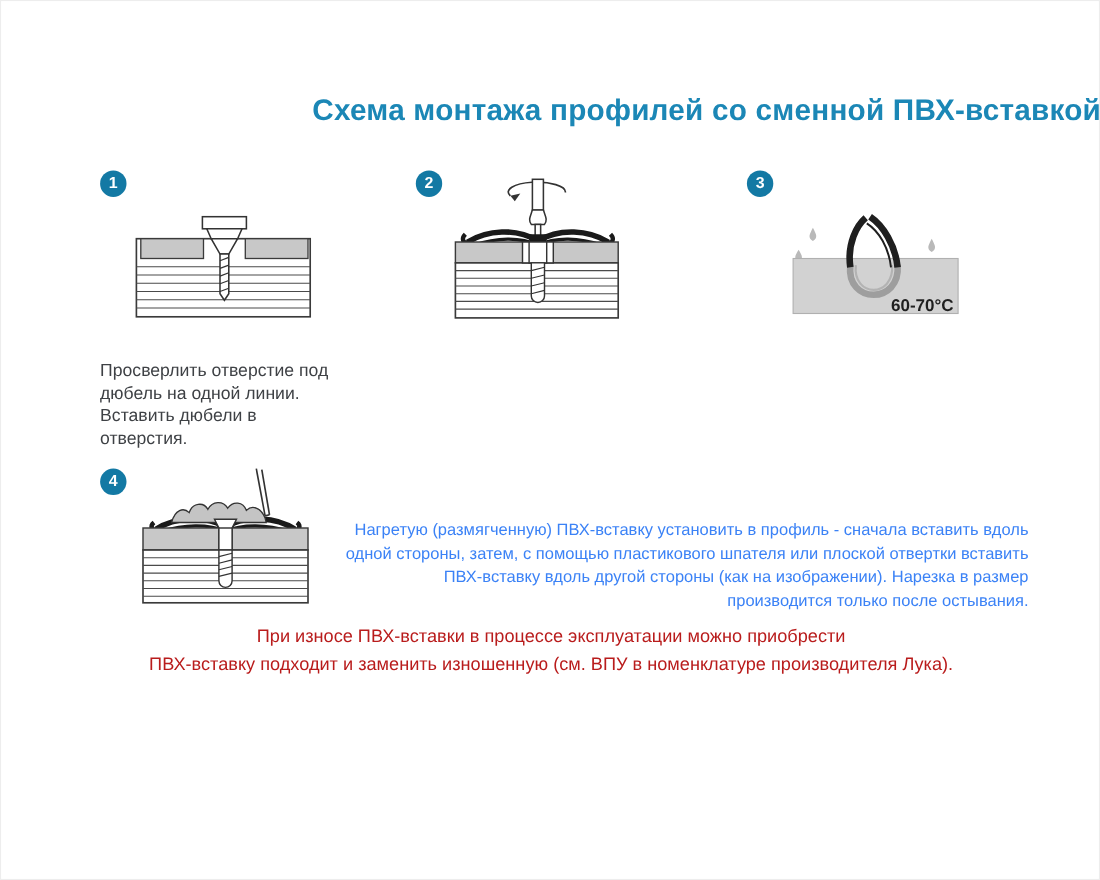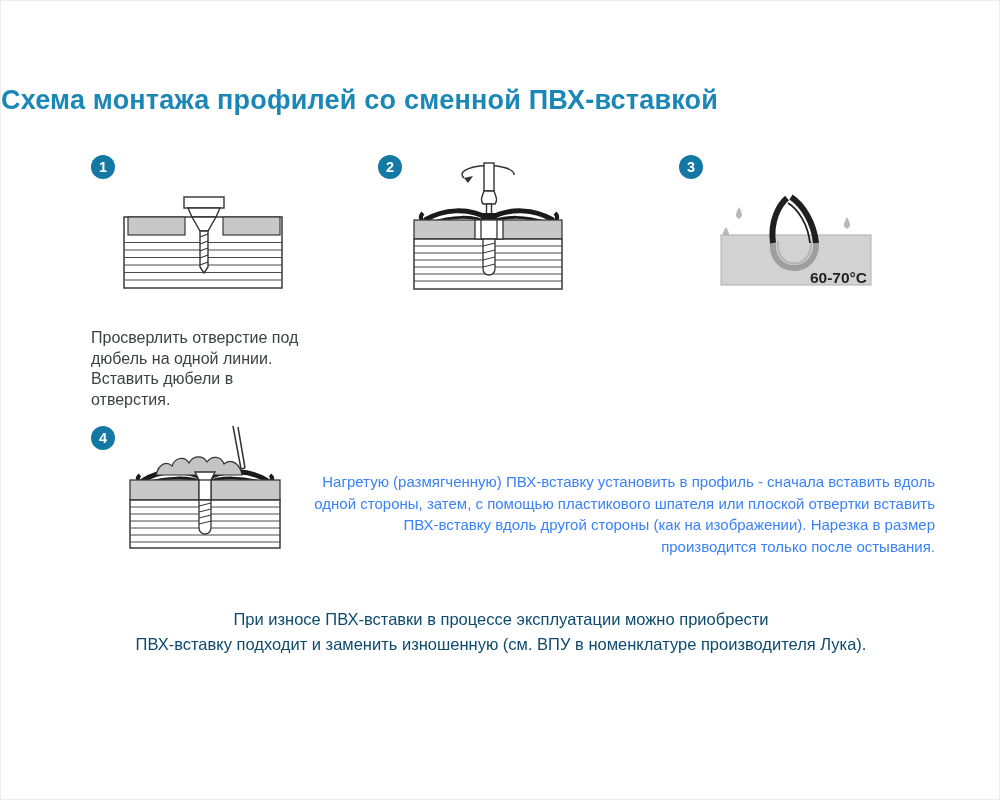--- a/index.html
+++ b/index.html
@@ -10,21 +10,21 @@
     position:relative;
     overflow:hidden;
   }
   .page {
     position:absolute; inset:0;
     background:#ffffff;
     border:1px solid #ededed;
   }
   .title {
     position:absolute; left:0; top:84px; width:1000px;
-    text-align:left;
+    text-align:right;
     font-size:27px; font-weight:bold;
     color:#1b87b6;
     letter-spacing:.2px;
   }
   .badge {
     position:absolute;
     width:24px; height:24px;
     border-radius:50%;
     background:#1379a4;
     color:#ffffff;
@@ -41,22 +41,22 @@
   .step4-text {
     position:absolute;
     left:312px; top:470px; width:622px;
     color:#3b82f6;
     font-size:15px;
     line-height:21.5px;
     text-align:right;
   }
   .footer {
     position:absolute;
-    left:80px; top:606px; width:840px;
-    color:#0c4a6e;
+    left:80px; top:566px; width:840px;
+    color:#b91c1c;
     font-size:16.5px;
     line-height:24.5px;
     text-align:center;
   }
   .illu { position:absolute; }
   svg text { font-family:"Liberation Sans", sans-serif; }
 </style>
 </head>
 <body>
 

